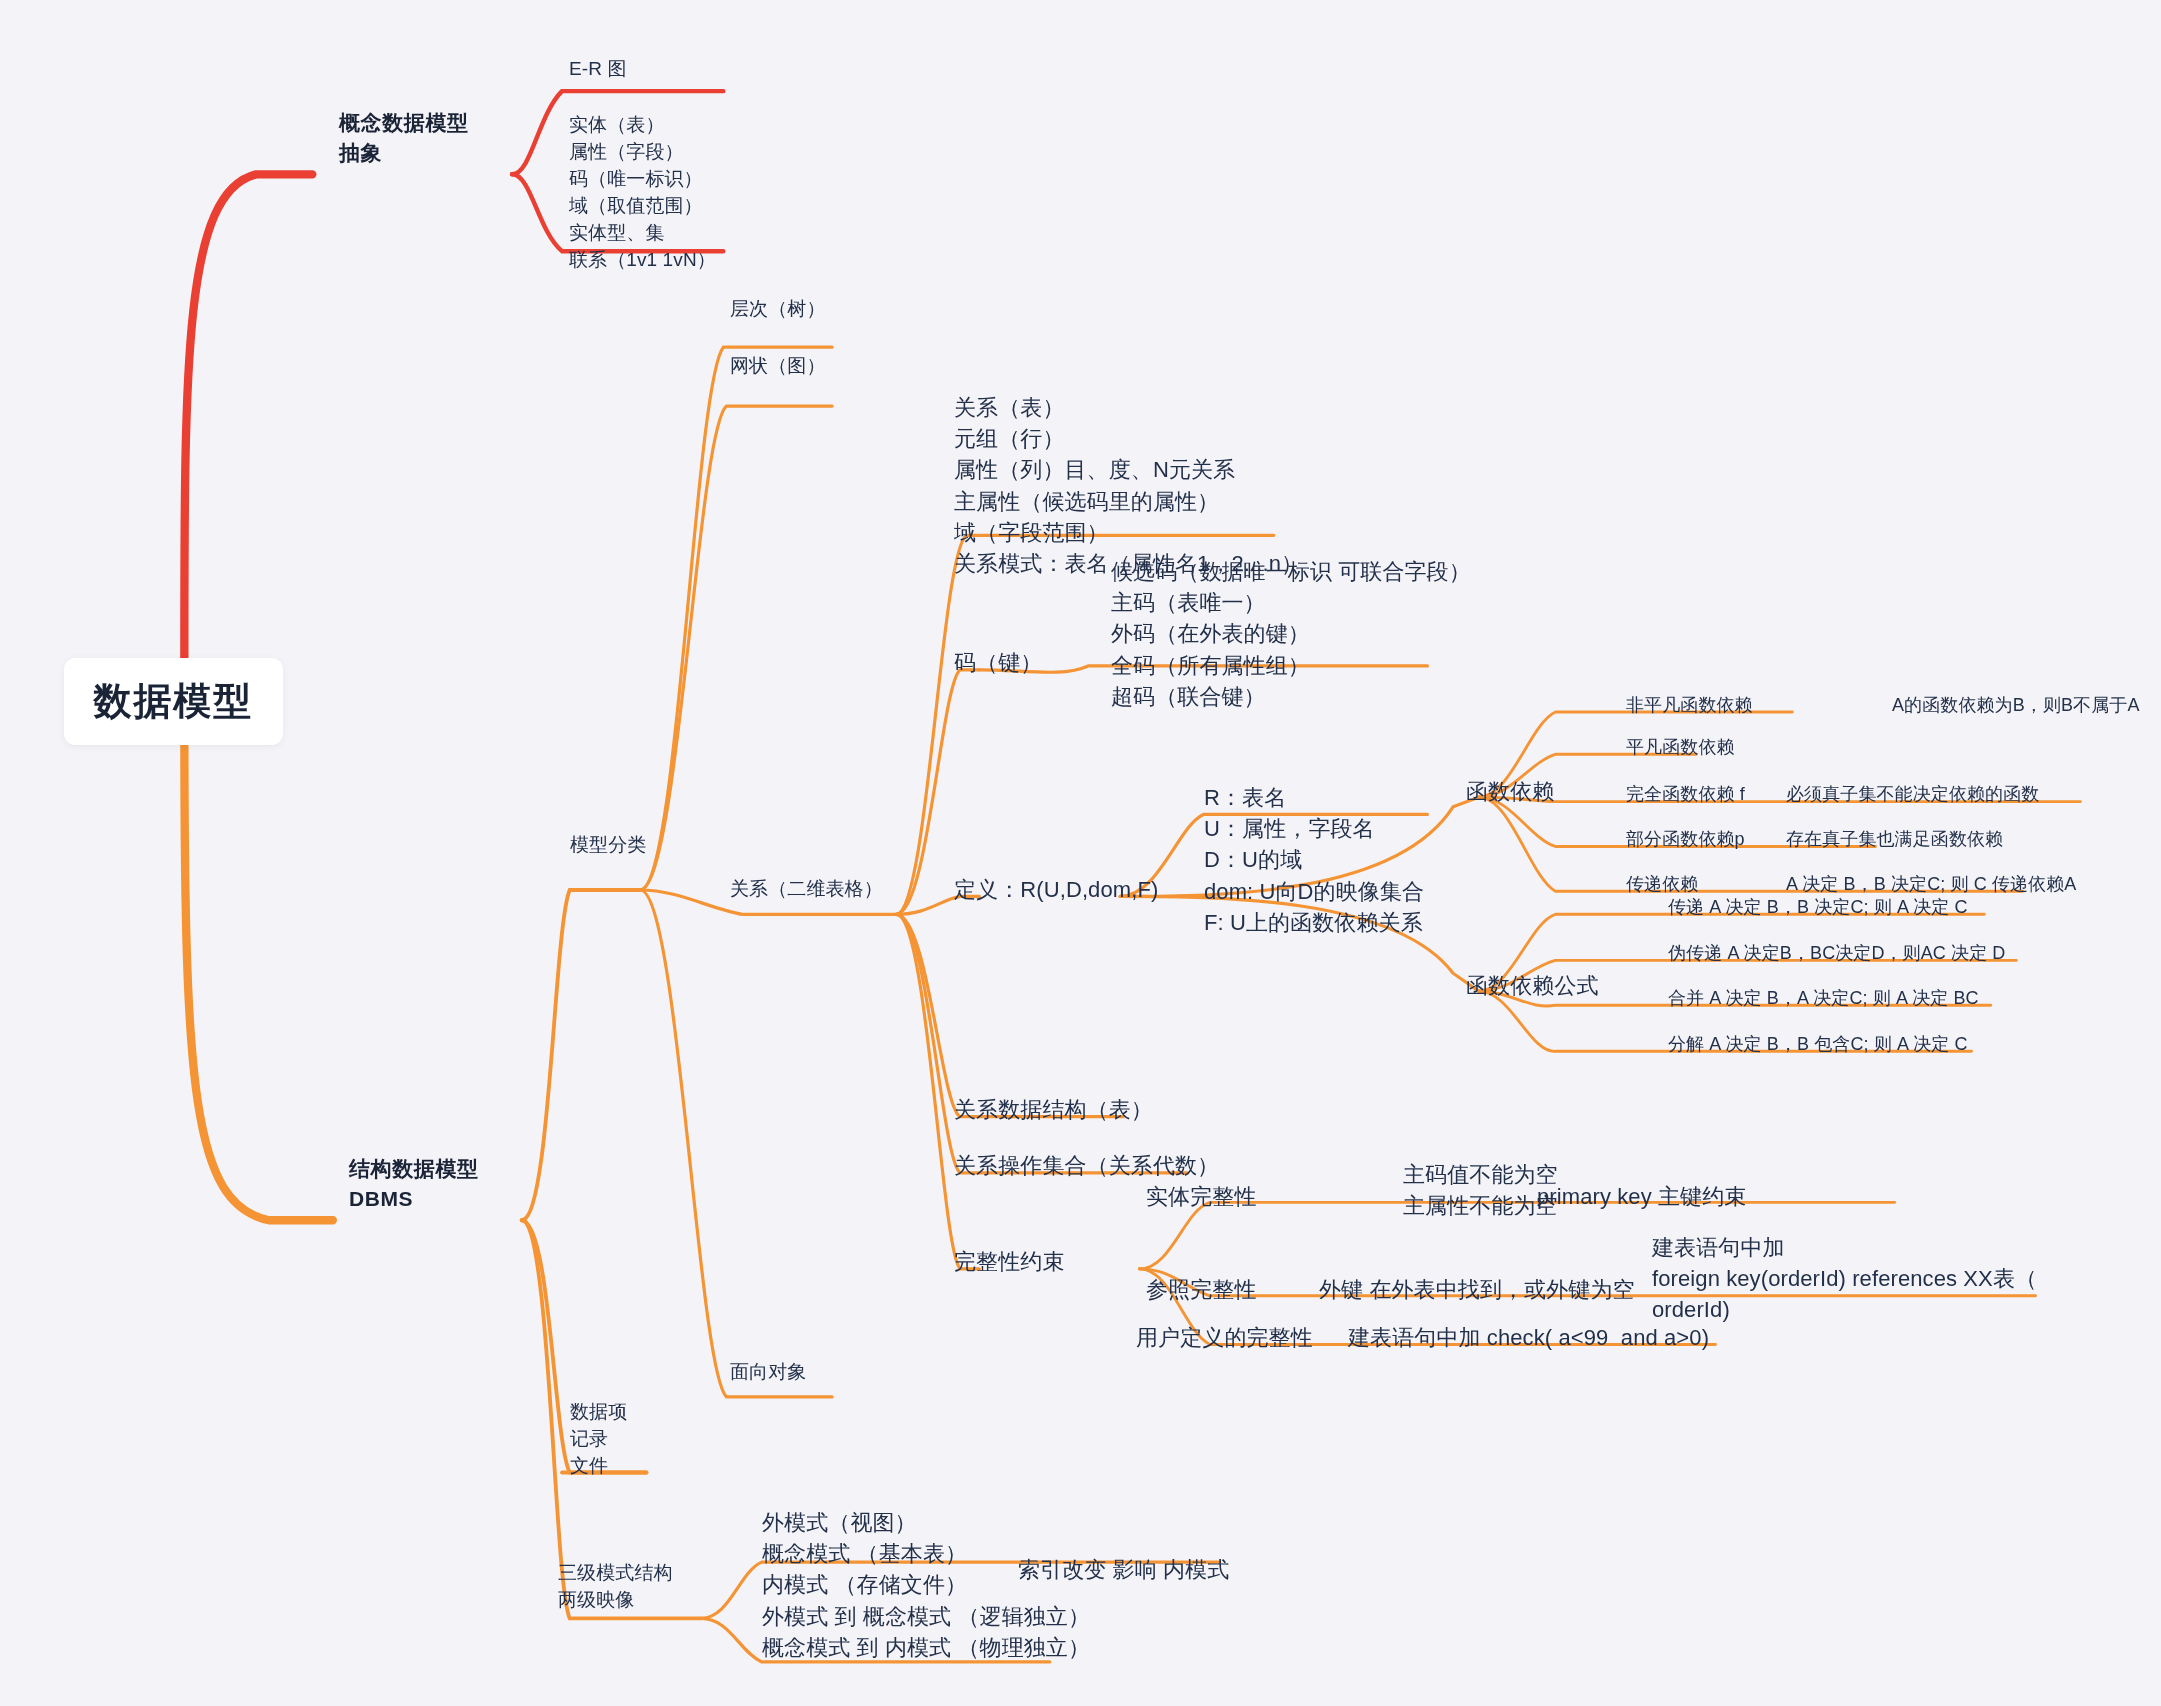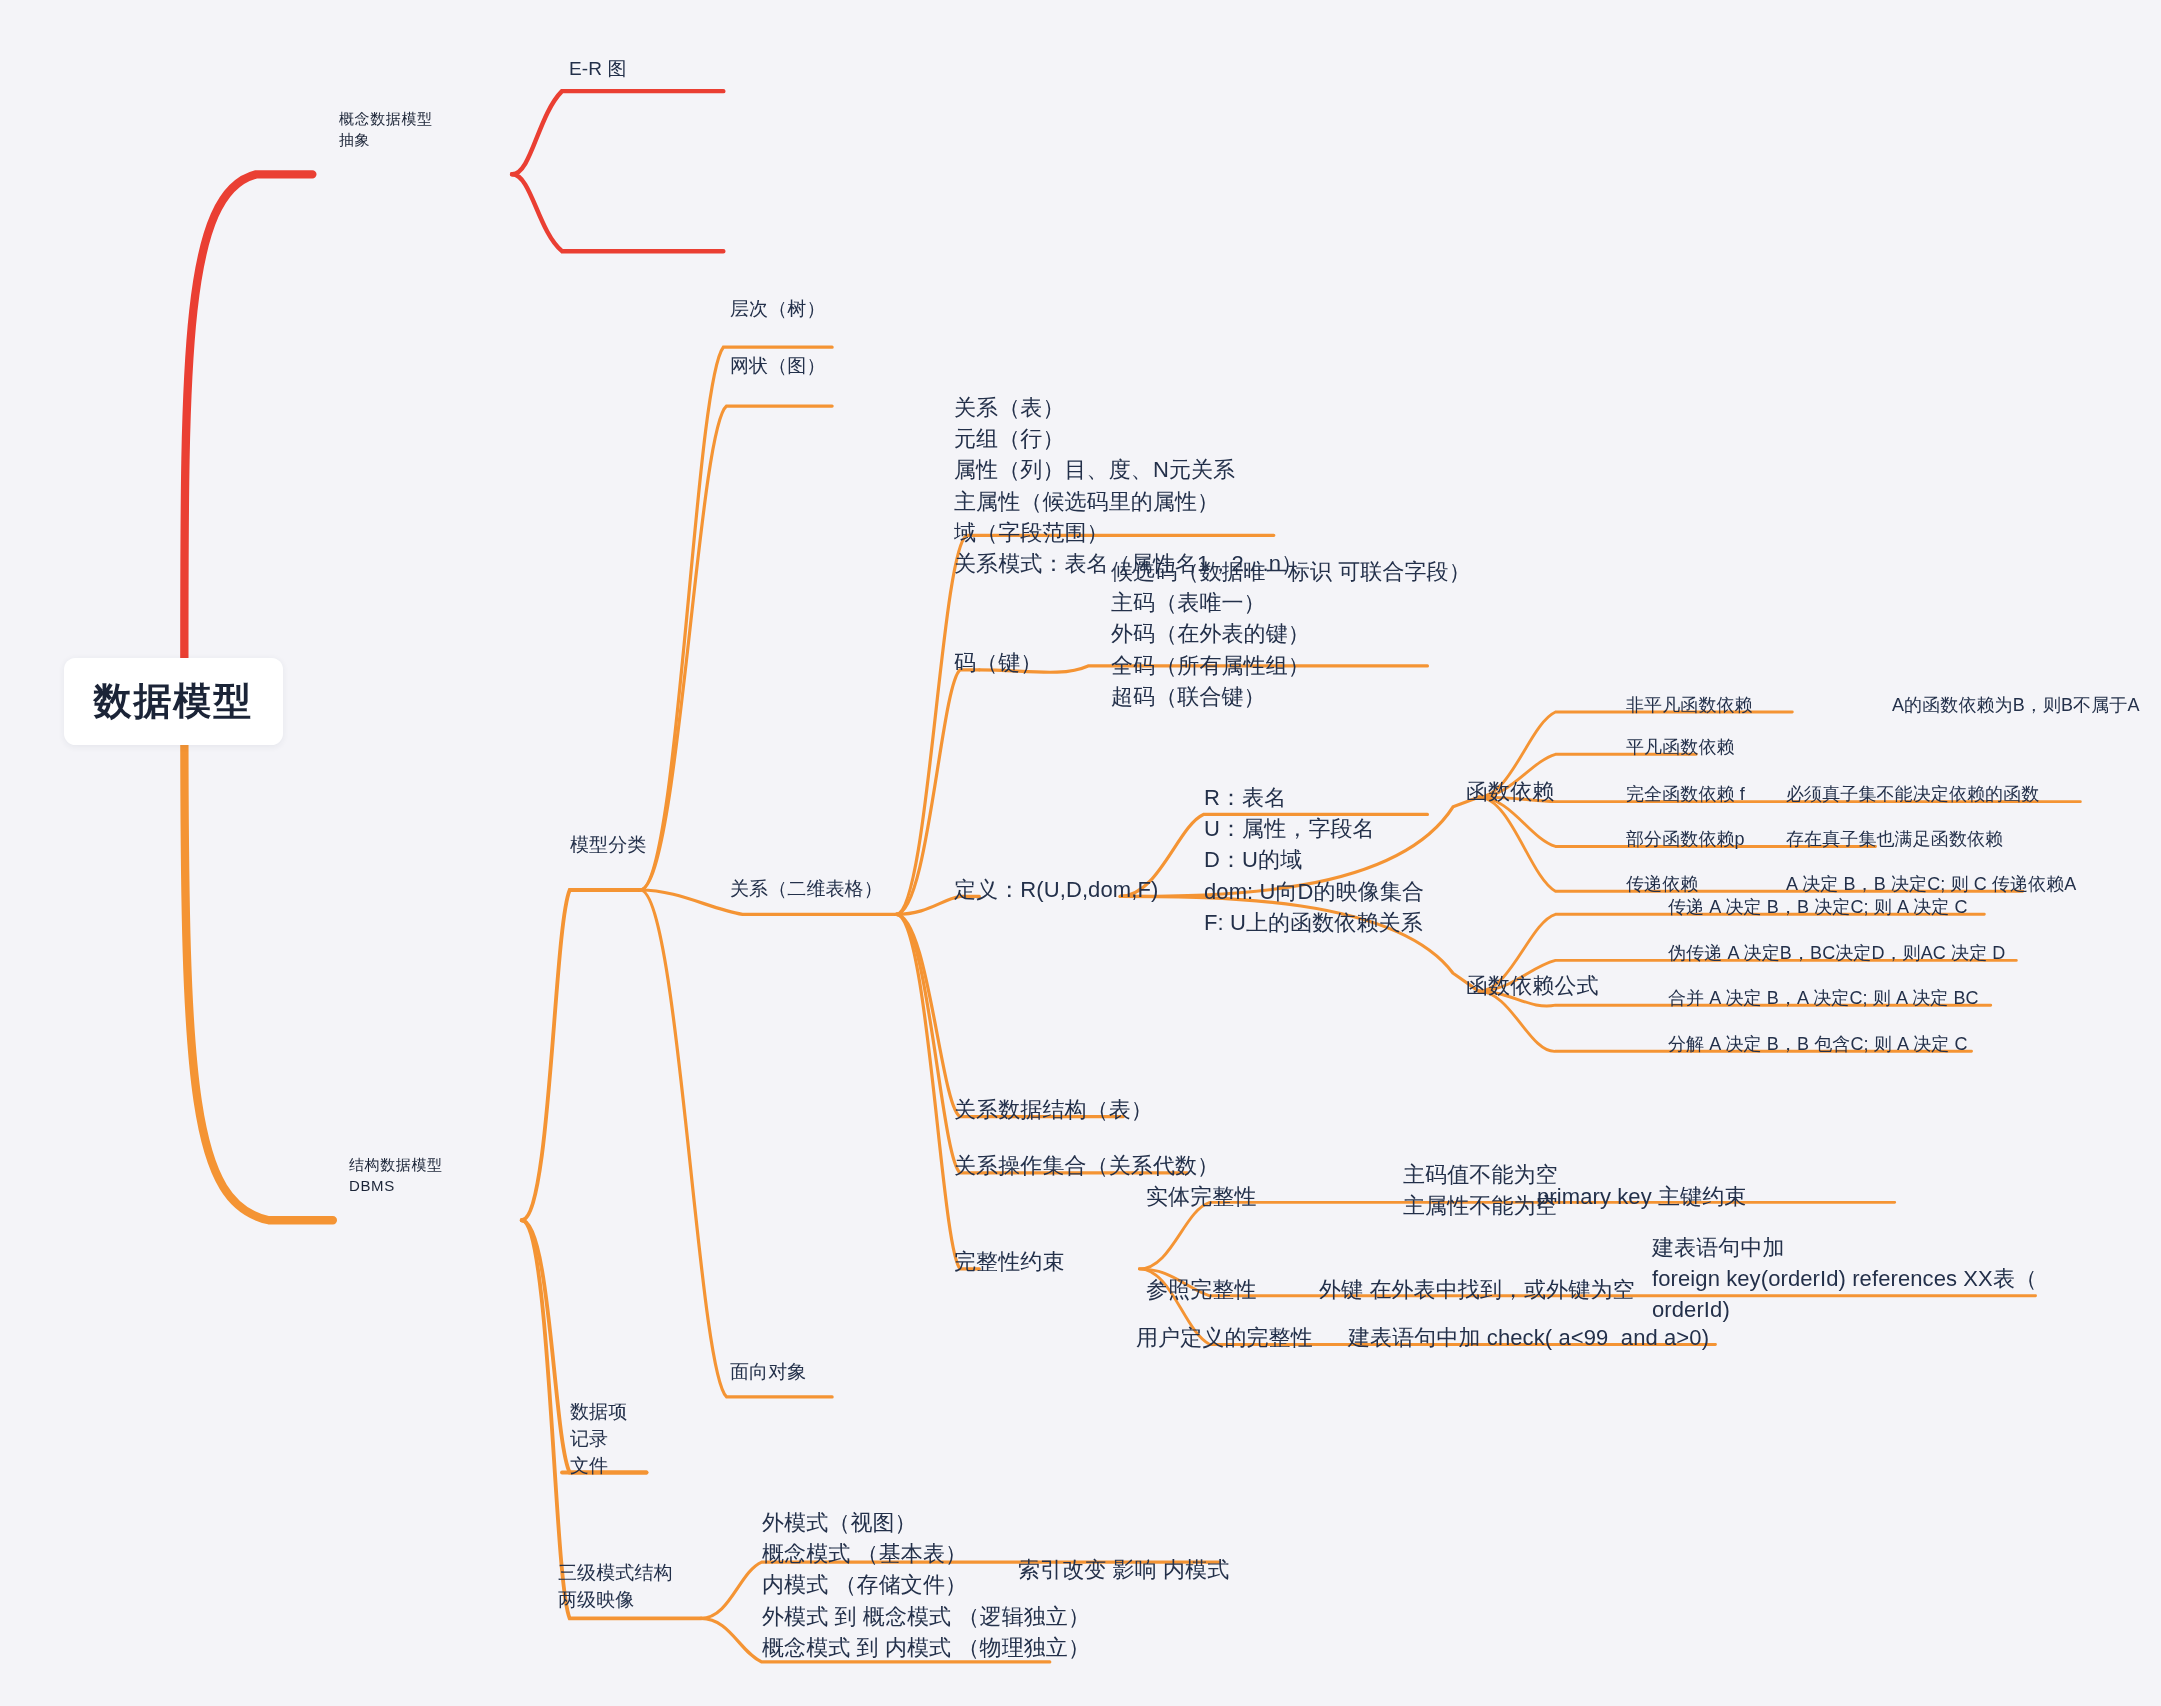--- a/index.html
+++ b/index.html
@@ -33,22 +33,22 @@
     background: #ffffff;
     border-radius: 11.5px;
     box-shadow: 0 1.3px 6.4px rgba(40,50,80,0.07);
     padding: 16.6px 29.5px;
     font-size: 38px;
     font-weight: bold;
     color: #1b2437;
     letter-spacing: 1.9px;
   }
   .lvl1 {
-    font-size: 15px;
-    font-weight: normal;
+    font-size: 21px;
+    font-weight: bold;
     color: #1b2437;
     letter-spacing: 0.6px;
   }
   .lvl2 { font-size: 19px; }
   .lvl3 { font-size: 22px; }
   .lvl4 { font-size: 18px; }
 </style>
 </head>
 <body>
 
@@ -121,20 +121,26 @@
 
   <div class="node root" style="left:64px; top:658px;">数据模型</div>
 
   <div class="node lvl1" style="left:339px; top:108px;">概念数据模型
 抽象</div>
 
   <div class="node lvl1" style="left:349px; top:1154px;">结构数据模型
 DBMS</div>
 
   <div class="node lvl2" style="left:569px; top:56px;">E-R 图</div>
+  <div class="node lvl2" style="left:569px; top:112px;">实体（表）
+属性（字段）
+码（唯一标识）
+域（取值范围）
+实体型、集
+联系（1v1 1vN）</div>
 
   <div class="node lvl2" style="left:570px; top:832px;">模型分类</div>
 
   <div class="node lvl2" style="left:570px; top:1399px;">数据项
 记录
 文件</div>
 
   <div class="node lvl2" style="left:558px; top:1560px;">三级模式结构
 两级映像</div>
 

